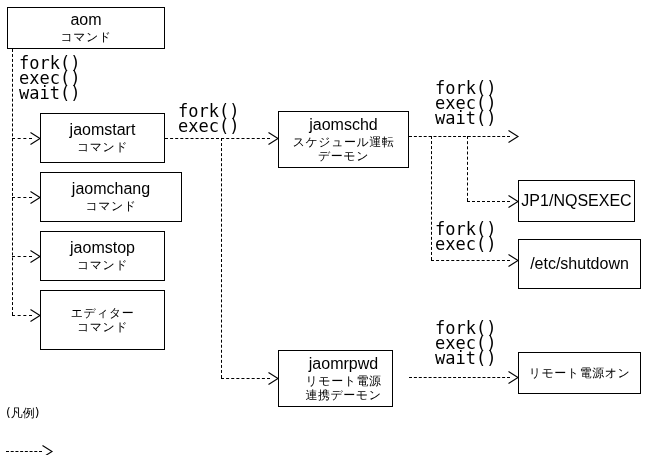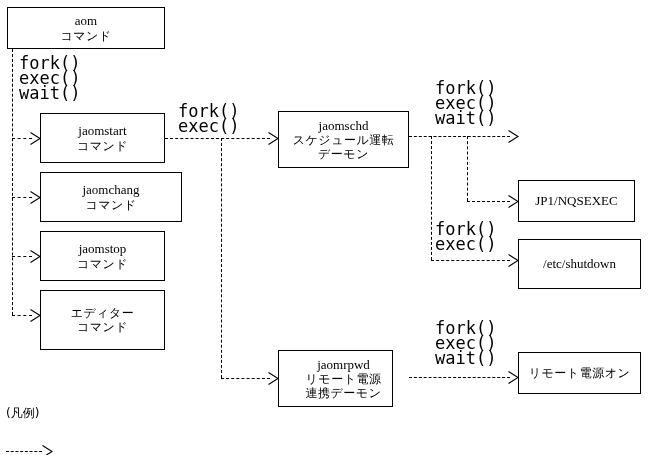--- a/index.html
+++ b/index.html
@@ -26,22 +26,22 @@
     justify-content: center;
     background: #ffffff;
     z-index: 3;
   }
   .box .ln {
     display: block;
     white-space: nowrap;
     line-height: 1.18;
   }
   .mono {
-    font-family: Liberation Serif, serif;
-    font-size: 13px;
+    font-family: Liberation Sans, sans-serif;
+    font-size: 16px;
     letter-spacing: 0px;
   }
   .jp {
     font-family: Liberation Sans, sans-serif;
     font-size: 12px;
     letter-spacing: 0.5px;
   }
   .label {
     position: absolute;
     font-family: "DejaVu Sans Mono", "Liberation Mono", monospace;

